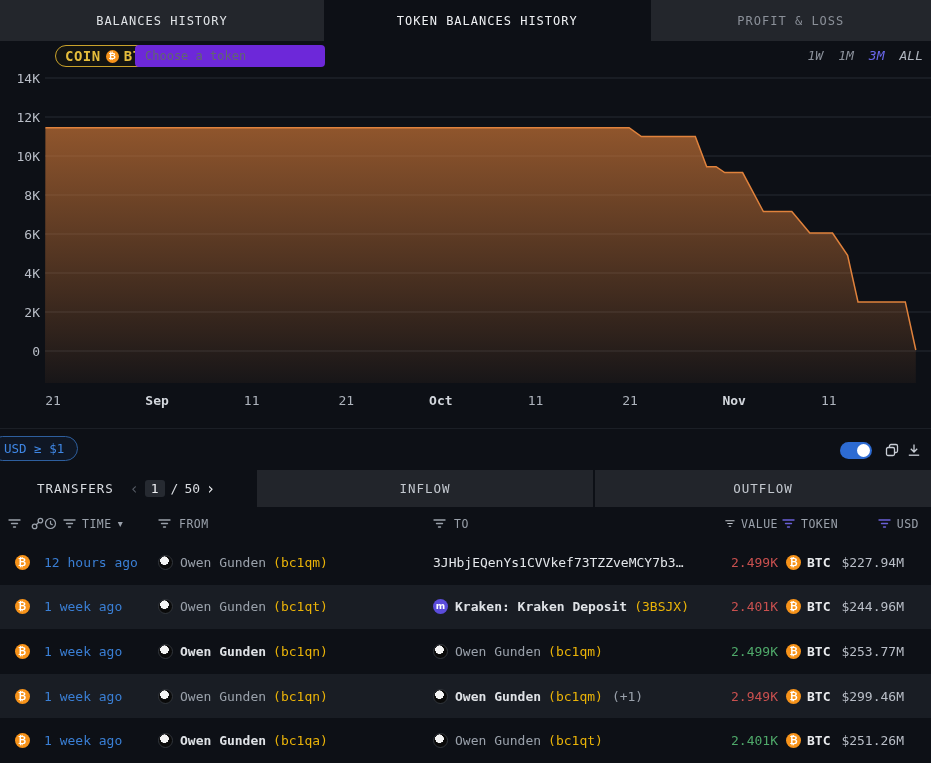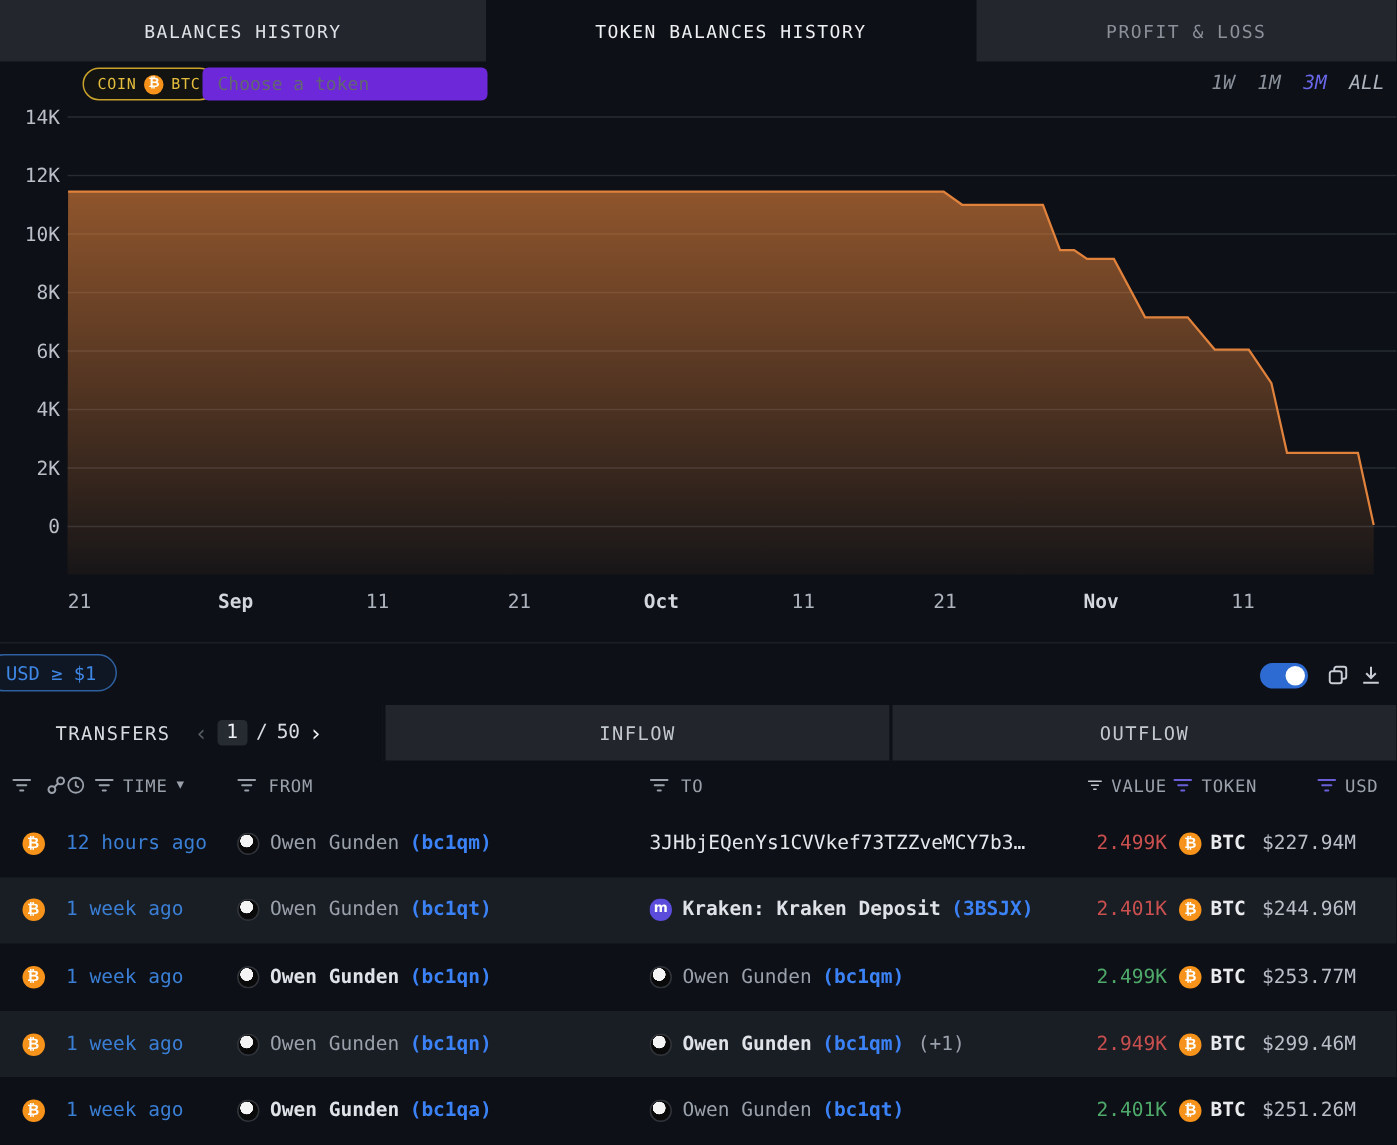--- a/index.html
+++ b/index.html
@@ -22,21 +22,21 @@
   .topbar .tab.t3 { width:296px; }
   .topbar .tab.active { background:#0d1016; color:#eef0f3; }
   .topbar .tab.dim { color:#8b9099; }
 
   
   .coin-badge {
     position:absolute; left:55px; top:45px; height:22px;
     border:1px solid #c9a22b; border-radius:11px;
     display:flex; align-items:center; gap:5px; padding:0 9px; background:rgba(40,32,8,.25);
   }
-  .coin-badge .cb-label { color:#e5bd3c; font-size:10px; font-weight:normal; letter-spacing:.5px; }
+  .coin-badge .cb-label { color:#e5bd3c; font-size:14px; font-weight:bold; letter-spacing:.5px; }
   .btc-coin {
     width:13px; height:13px; border-radius:50%; background:#f7931a; color:#fff;
     font-size:9px; line-height:13px; text-align:center; font-weight:bold;
     font-family:"DejaVu Sans",sans-serif; flex:0 0 13px;
   }
   .token-input {
     position:absolute; left:135px; top:45px; width:190px; height:22px;
     background:#6d28d9; border:none; border-radius:4px; outline:none;
     color:#aeb4bd; font:12px "DejaVu Sans Mono","Liberation Mono",monospace; padding:0 10px;
   }
@@ -92,21 +92,21 @@
   .rows { position:absolute; top:540px; left:0; width:931px; }
   .row { height:44.6px; font-size:13px; cursor:pointer; }
   .row.alt { background:#191d24; }
   .cell-coin { justify-self:center; }
   .coin-s { width:15px; height:15px; border-radius:50%; background:#f7931a; color:#fff; font-size:10px; line-height:15px; text-align:center; font-weight:bold; font-family:"DejaVu Sans",sans-serif; }
   .cell-time { color:#3a7fd5; }
   .entity { display:flex; align-items:center; gap:7px; white-space:nowrap; overflow:hidden; }
   .cell-from { padding-left:8px; } .cell-to { padding-left:3px; }
   .ename { color:#9aa1ab; }
   .ename.bright { color:#dfe2e6; font-weight:bold; }
-  .eid { color:#3b82f6; font-weight:bold; }
+  .eid { color:#eab308; font-weight:normal; }
   .eextra { color:#9aa1ab; margin-left:2px; }
   .eaddr { color:#e4e7eb; }
   .av { width:15px; height:15px; border-radius:50%; flex:0 0 15px; }
   .av-owen { background:radial-gradient(circle at 42% 36%, #f4f4f4 0 37%, #0a0a0a 39%); border:1px solid #30343a; }
   .av-kraken { background:#5b4cdb; color:#fff; font-size:9px; line-height:15px; text-align:center; font-weight:bold; font-family:"DejaVu Sans",sans-serif; }
   .cell-value { justify-self:end; }
   .cell-value.red { color:#c9504f; }
   .cell-value.green { color:#4fa96a; }
   .cell-token { display:flex; align-items:center; gap:6px; padding-left:8px; color:#e9ebee; font-weight:bold; }
   .cell-usd { justify-self:end; padding-right:27px; color:#b9bec7; }

